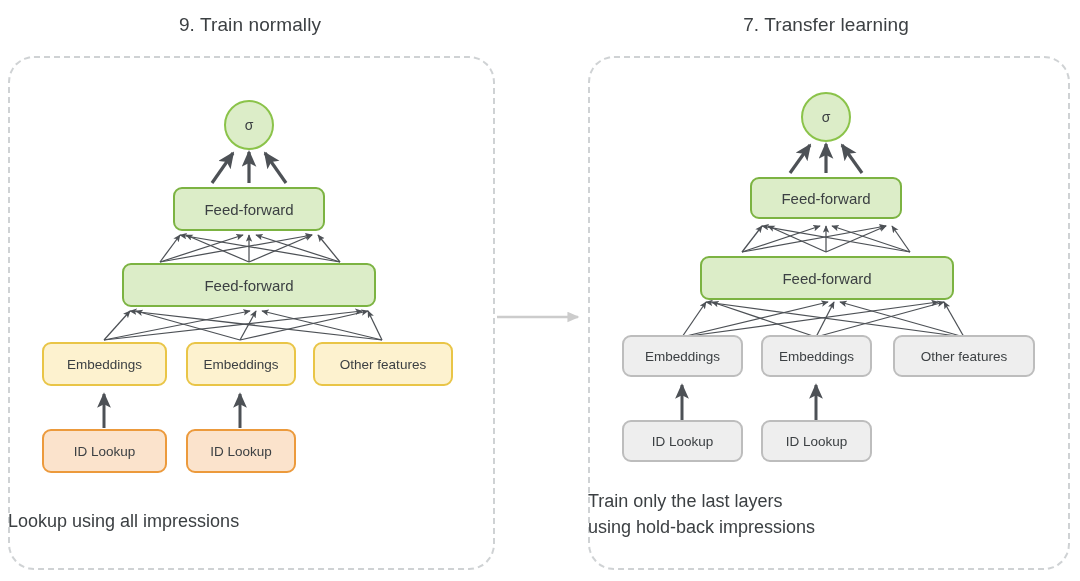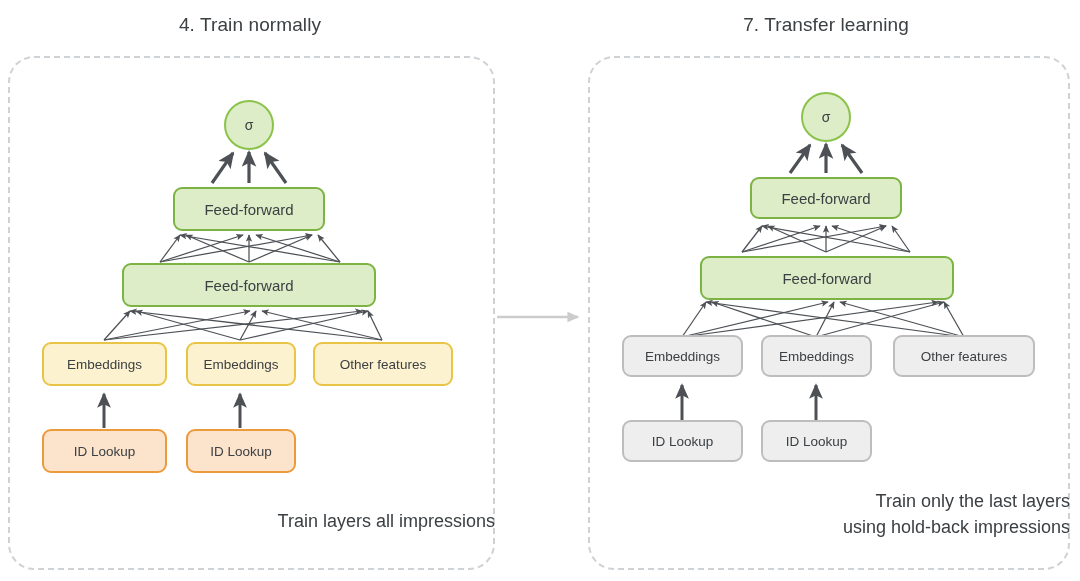--- a/index.html
+++ b/index.html
@@ -72,38 +72,38 @@
     justify-content: center;
     font-size: 14px;
     color: #3c4043;
     z-index: 3;
   }
 
   .caption {
     position: absolute;
     font-size: 18px;
     color: #3c4043;
-    text-align: right;
+    text-align: left;
     line-height: 26px;
     white-space: pre-line;
     z-index: 3;
   }
 
   svg.edges {
     position: absolute;
     left: 0; top: 0;
     width: 1080px; height: 581px;
     pointer-events: none;
     z-index: 2;
   }
 </style>
 </head>
 <body>
 
-<div class="panel-title" id="title-left">4. Train normally</div>
+<div class="panel-title" id="title-left">9. Train normally</div>
 <div class="panel-title" id="title-right">7. Transfer learning</div>
 
 <div class="dashed-panel" id="panel-left"></div>
 <div class="dashed-panel" id="panel-right"></div>
 
 <svg class="edges" viewBox="0 0 1080 581" xmlns="http://www.w3.org/2000/svg">
   <defs>
     <marker id="ah" markerWidth="7" markerHeight="7" refX="5.4" refY="2.6" orient="auto" markerUnits="strokeWidth">
       <path d="M0,0 L6,2.6 L0,5.2 L1.4,2.6 z" fill="#4d5156"></path>
     </marker>
@@ -196,21 +196,21 @@
 
 <div class="node green" style="left:122px; top:263px; width:254px; height:44px;">Feed-forward</div>
 
 <div class="node yellow small-label" style="left:42px; top:342px; width:125px; height:44px;">Embeddings</div>
 <div class="node yellow small-label" style="left:186px; top:342px; width:110px; height:44px;">Embeddings</div>
 <div class="node yellow small-label" style="left:313px; top:342px; width:140px; height:44px;">Other features</div>
 
 <div class="node orange small-label" style="left:42px; top:429px; width:125px; height:44px;">ID Lookup</div>
 <div class="node orange small-label" style="left:186px; top:429px; width:110px; height:44px;">ID Lookup</div>
 
-<div class="caption" style="left:8px; top:508px; width:487px;">Train layers all impressions</div>
+<div class="caption" style="left:8px; top:508px; width:487px;">Lookup using all impressions</div>
 
 <div class="sigma" style="left:801px; top:92px;">σ</div>
 
 <div class="node green" style="left:750px; top:177px; width:152px; height:42px;">Feed-forward</div>
 
 <div class="node green" style="left:700px; top:256px; width:254px; height:44px;">Feed-forward</div>
 
 <div class="node gray small-label" style="left:622px; top:335px; width:121px; height:42px;">Embeddings</div>
 <div class="node gray small-label" style="left:761px; top:335px; width:111px; height:42px;">Embeddings</div>
 <div class="node gray small-label" style="left:893px; top:335px; width:142px; height:42px;">Other features</div>

